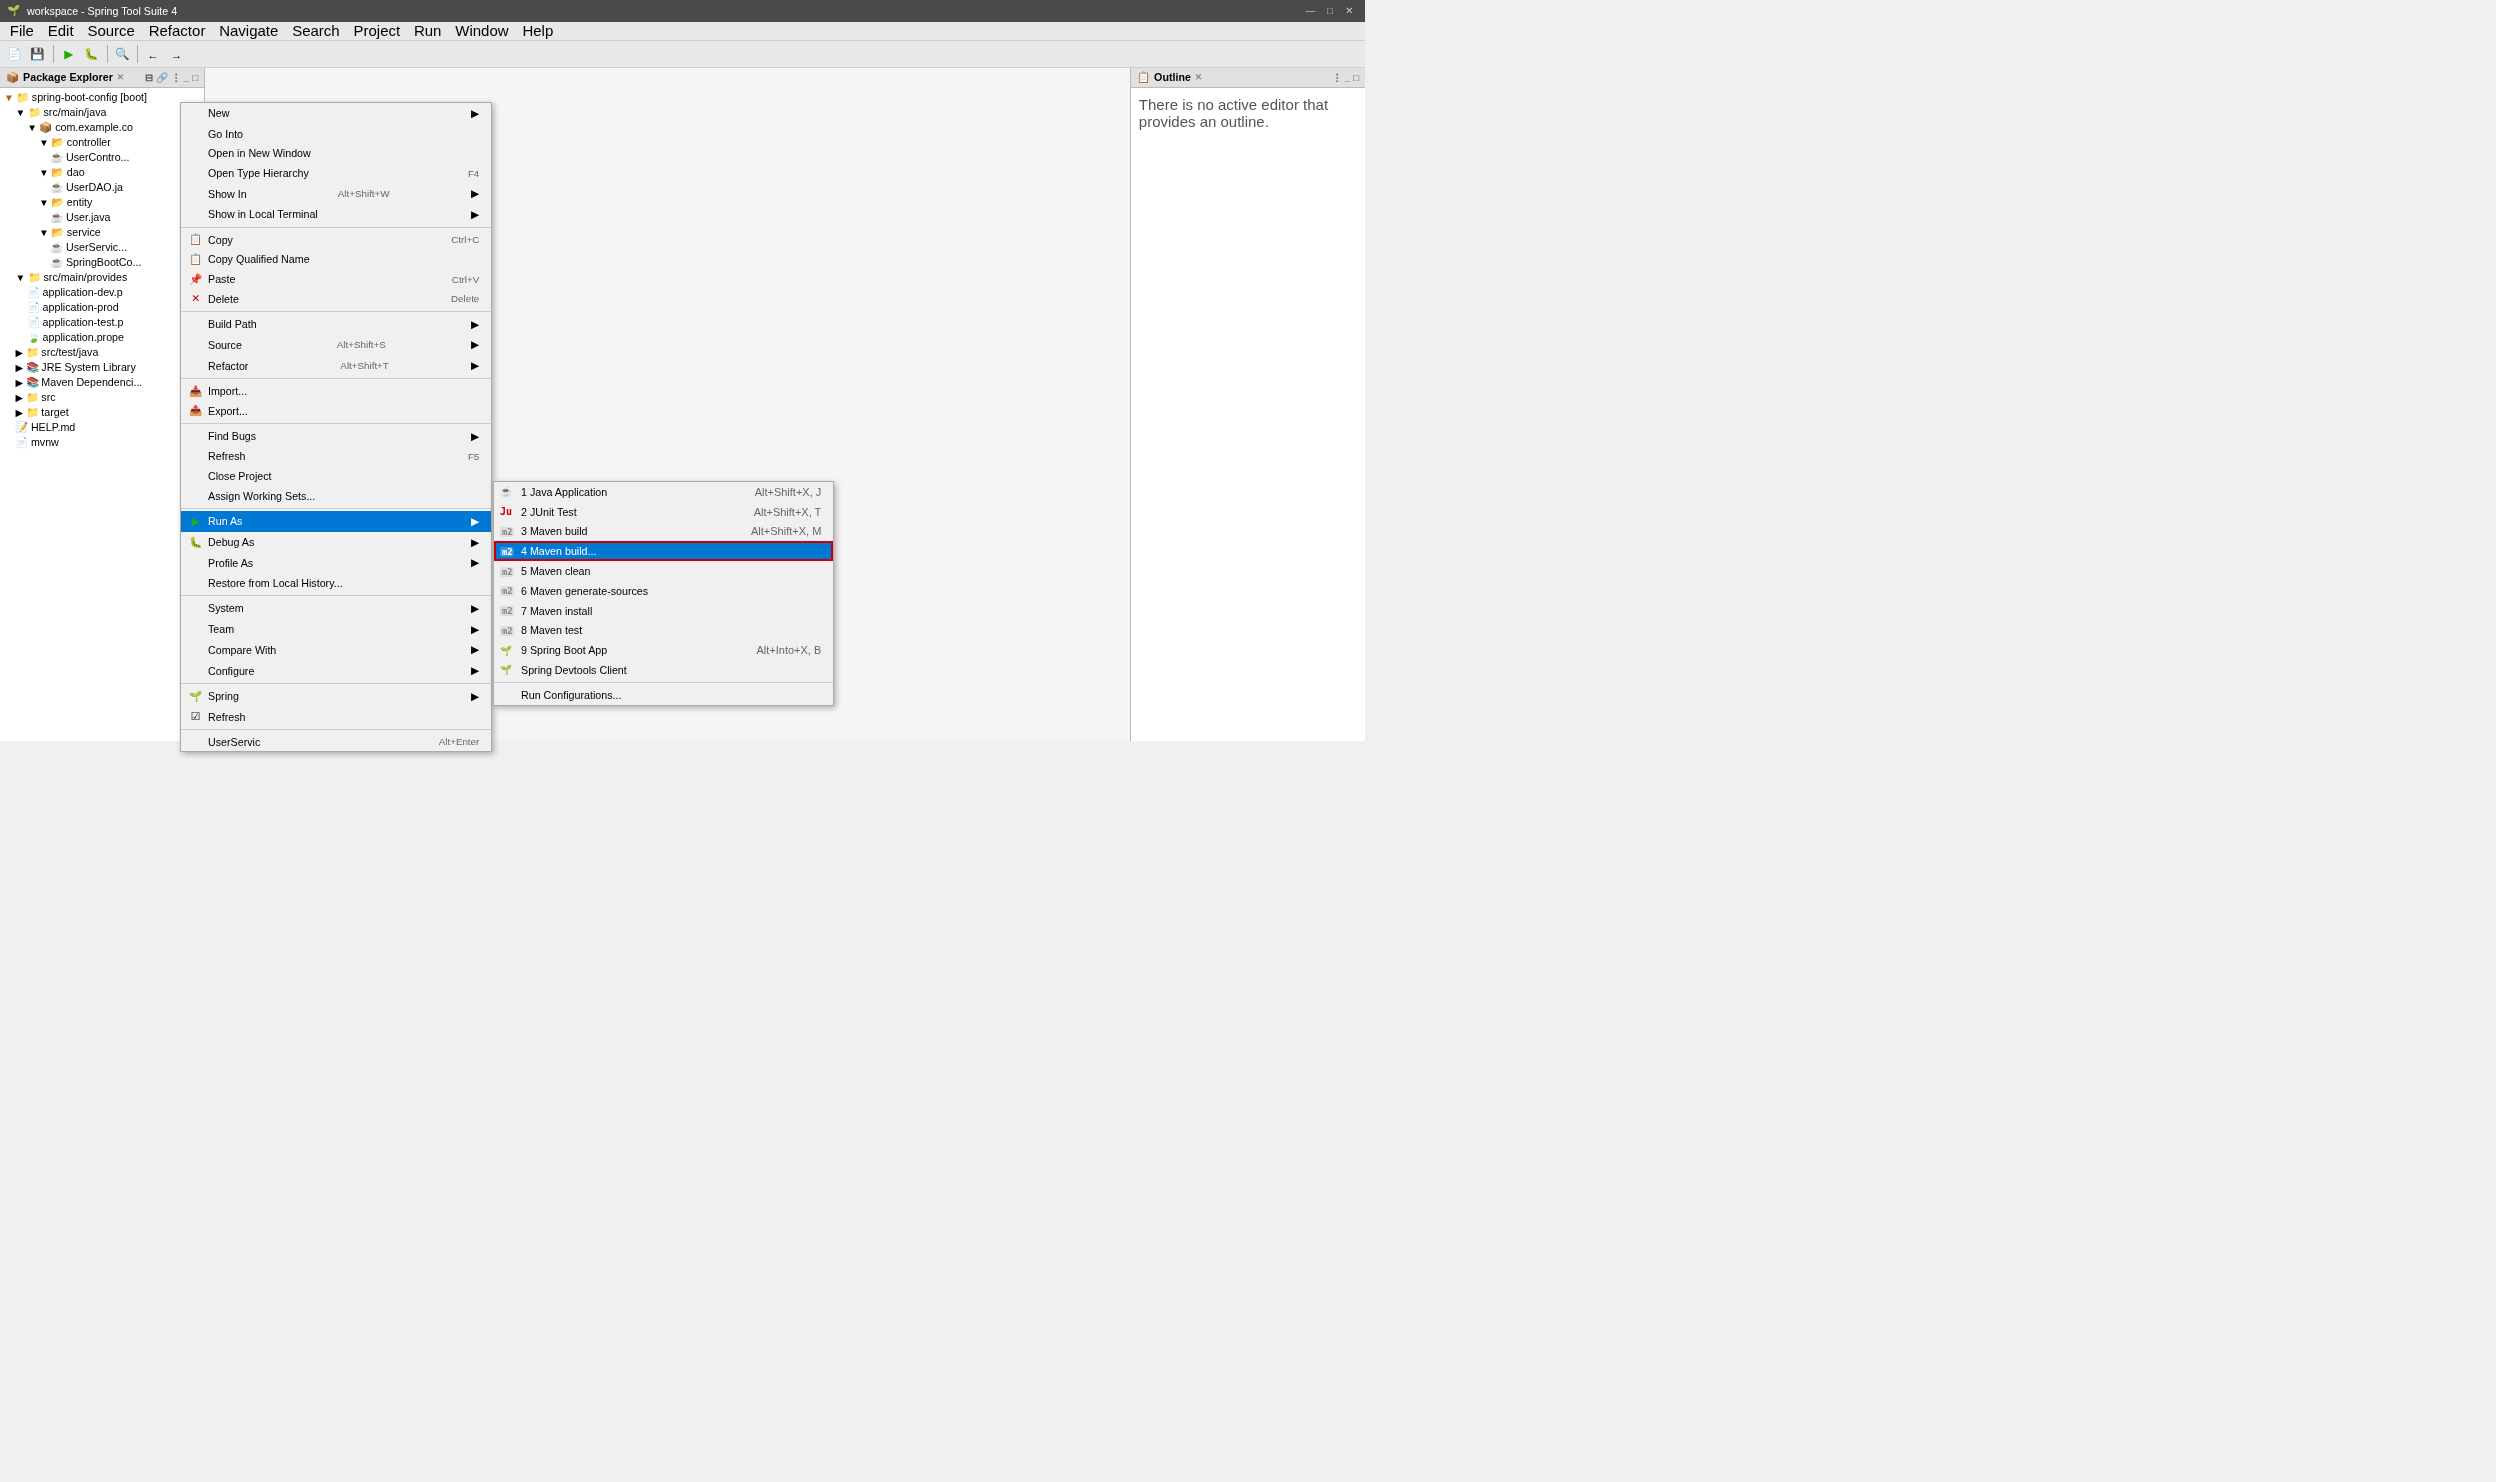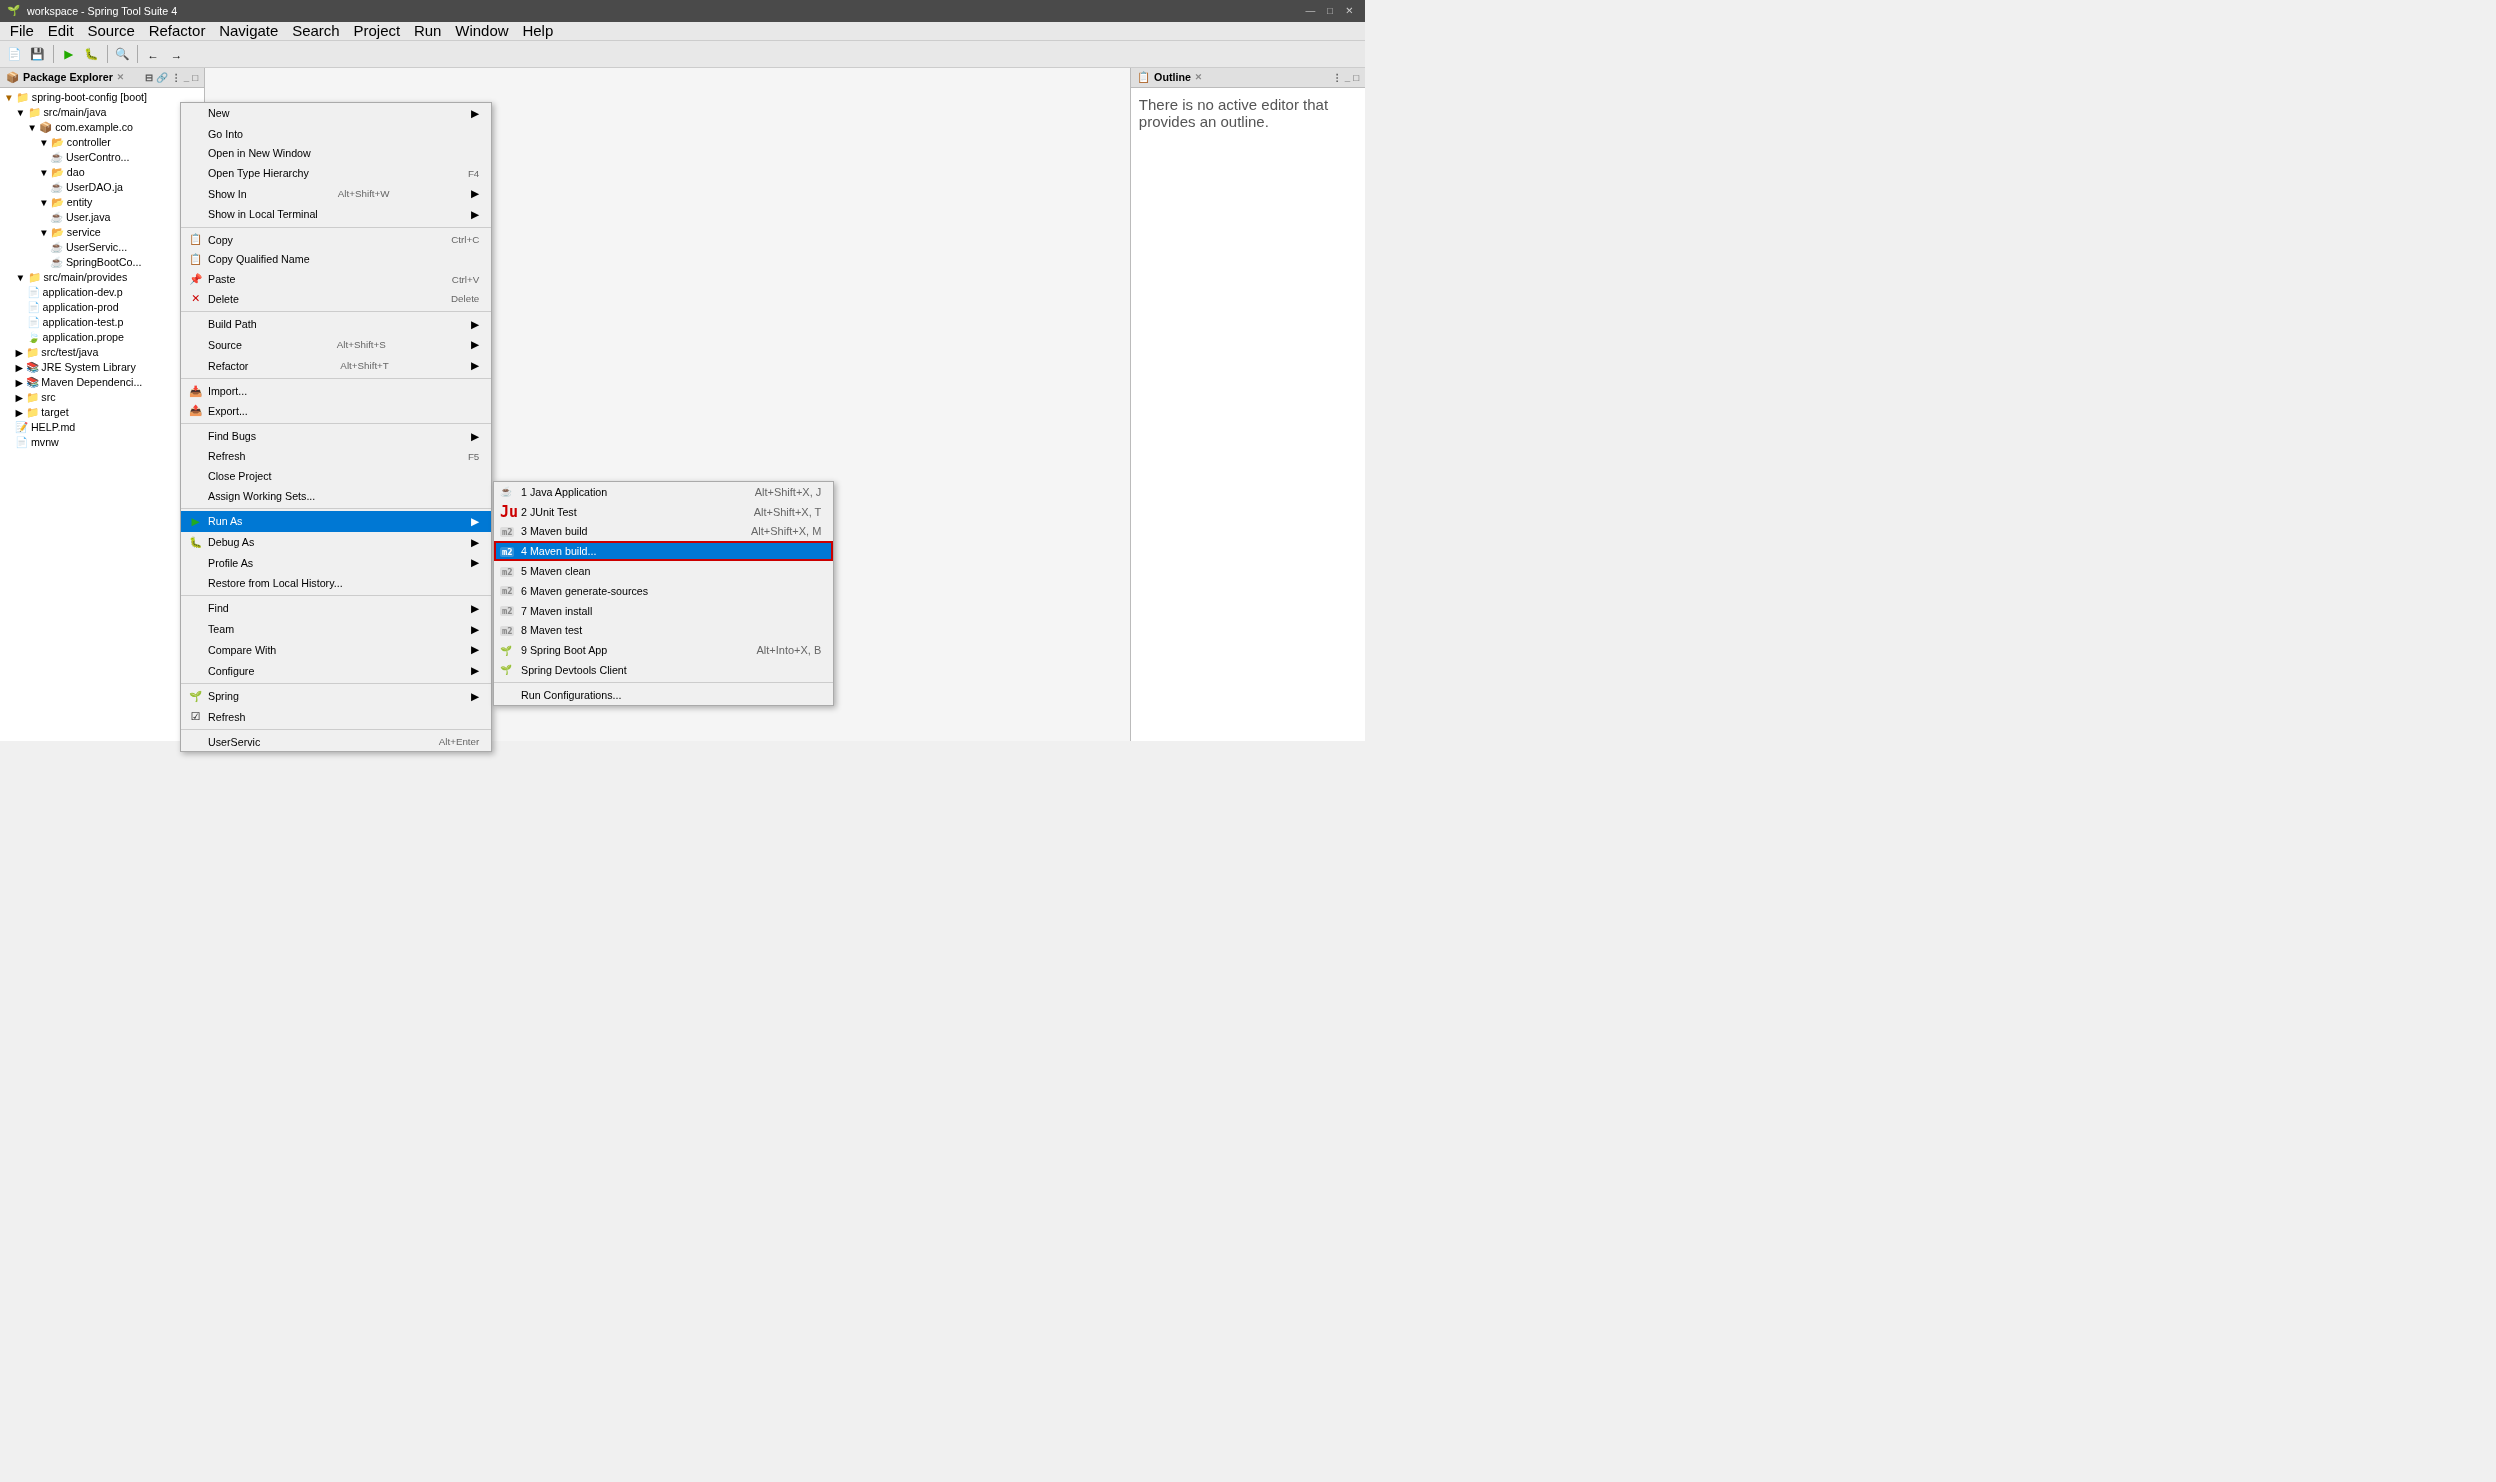--- a/index.html
+++ b/index.html
@@ -739,21 +739,21 @@
   </div>
   <div class="ctx-item">
     <span>Profile As</span>
     <span class="ctx-arrow">▶</span>
   </div>
   <div class="ctx-item">
     <span>Restore from Local History...</span>
   </div>
   <div class="ctx-separator"></div>
   <div class="ctx-item">
-    <span>Find</span>
+    <span>System</span>
     <span class="ctx-arrow">▶</span>
   </div>
   <div class="ctx-item">
     <span>Team</span>
     <span class="ctx-arrow">▶</span>
   </div>
   <div class="ctx-item">
     <span>Compare With</span>
     <span class="ctx-arrow">▶</span>
   </div>
@@ -778,21 +778,21 @@
   </div>
 </div>
 
 <div class="submenu">
   <div class="submenu-item">
     <span class="sub-icon java-icon">☕</span>
     <span>1 Java Application</span>
     <span class="sub-shortcut">Alt+Shift+X, J</span>
   </div>
   <div class="submenu-item">
-    <span class="sub-icon" style="color:#cc0000;font-size:15px;font-weight:bold;font-family:monospace;">Ju</span>
+    <span class="sub-icon" style="color:#cc0000;font-size:10px;font-weight:bold;font-family:monospace;">Ju</span>
     <span>2 JUnit Test</span>
     <span class="sub-shortcut">Alt+Shift+X, T</span>
   </div>
   <div class="submenu-item">
     <span class="sub-icon"><span class="m2-icon">m2</span></span>
     <span>3 Maven build</span>
     <span class="sub-shortcut">Alt+Shift+X, M</span>
   </div>
   <div class="submenu-item highlighted item4-box">
     <span class="sub-icon"><span class="m2-icon">m2</span></span>

